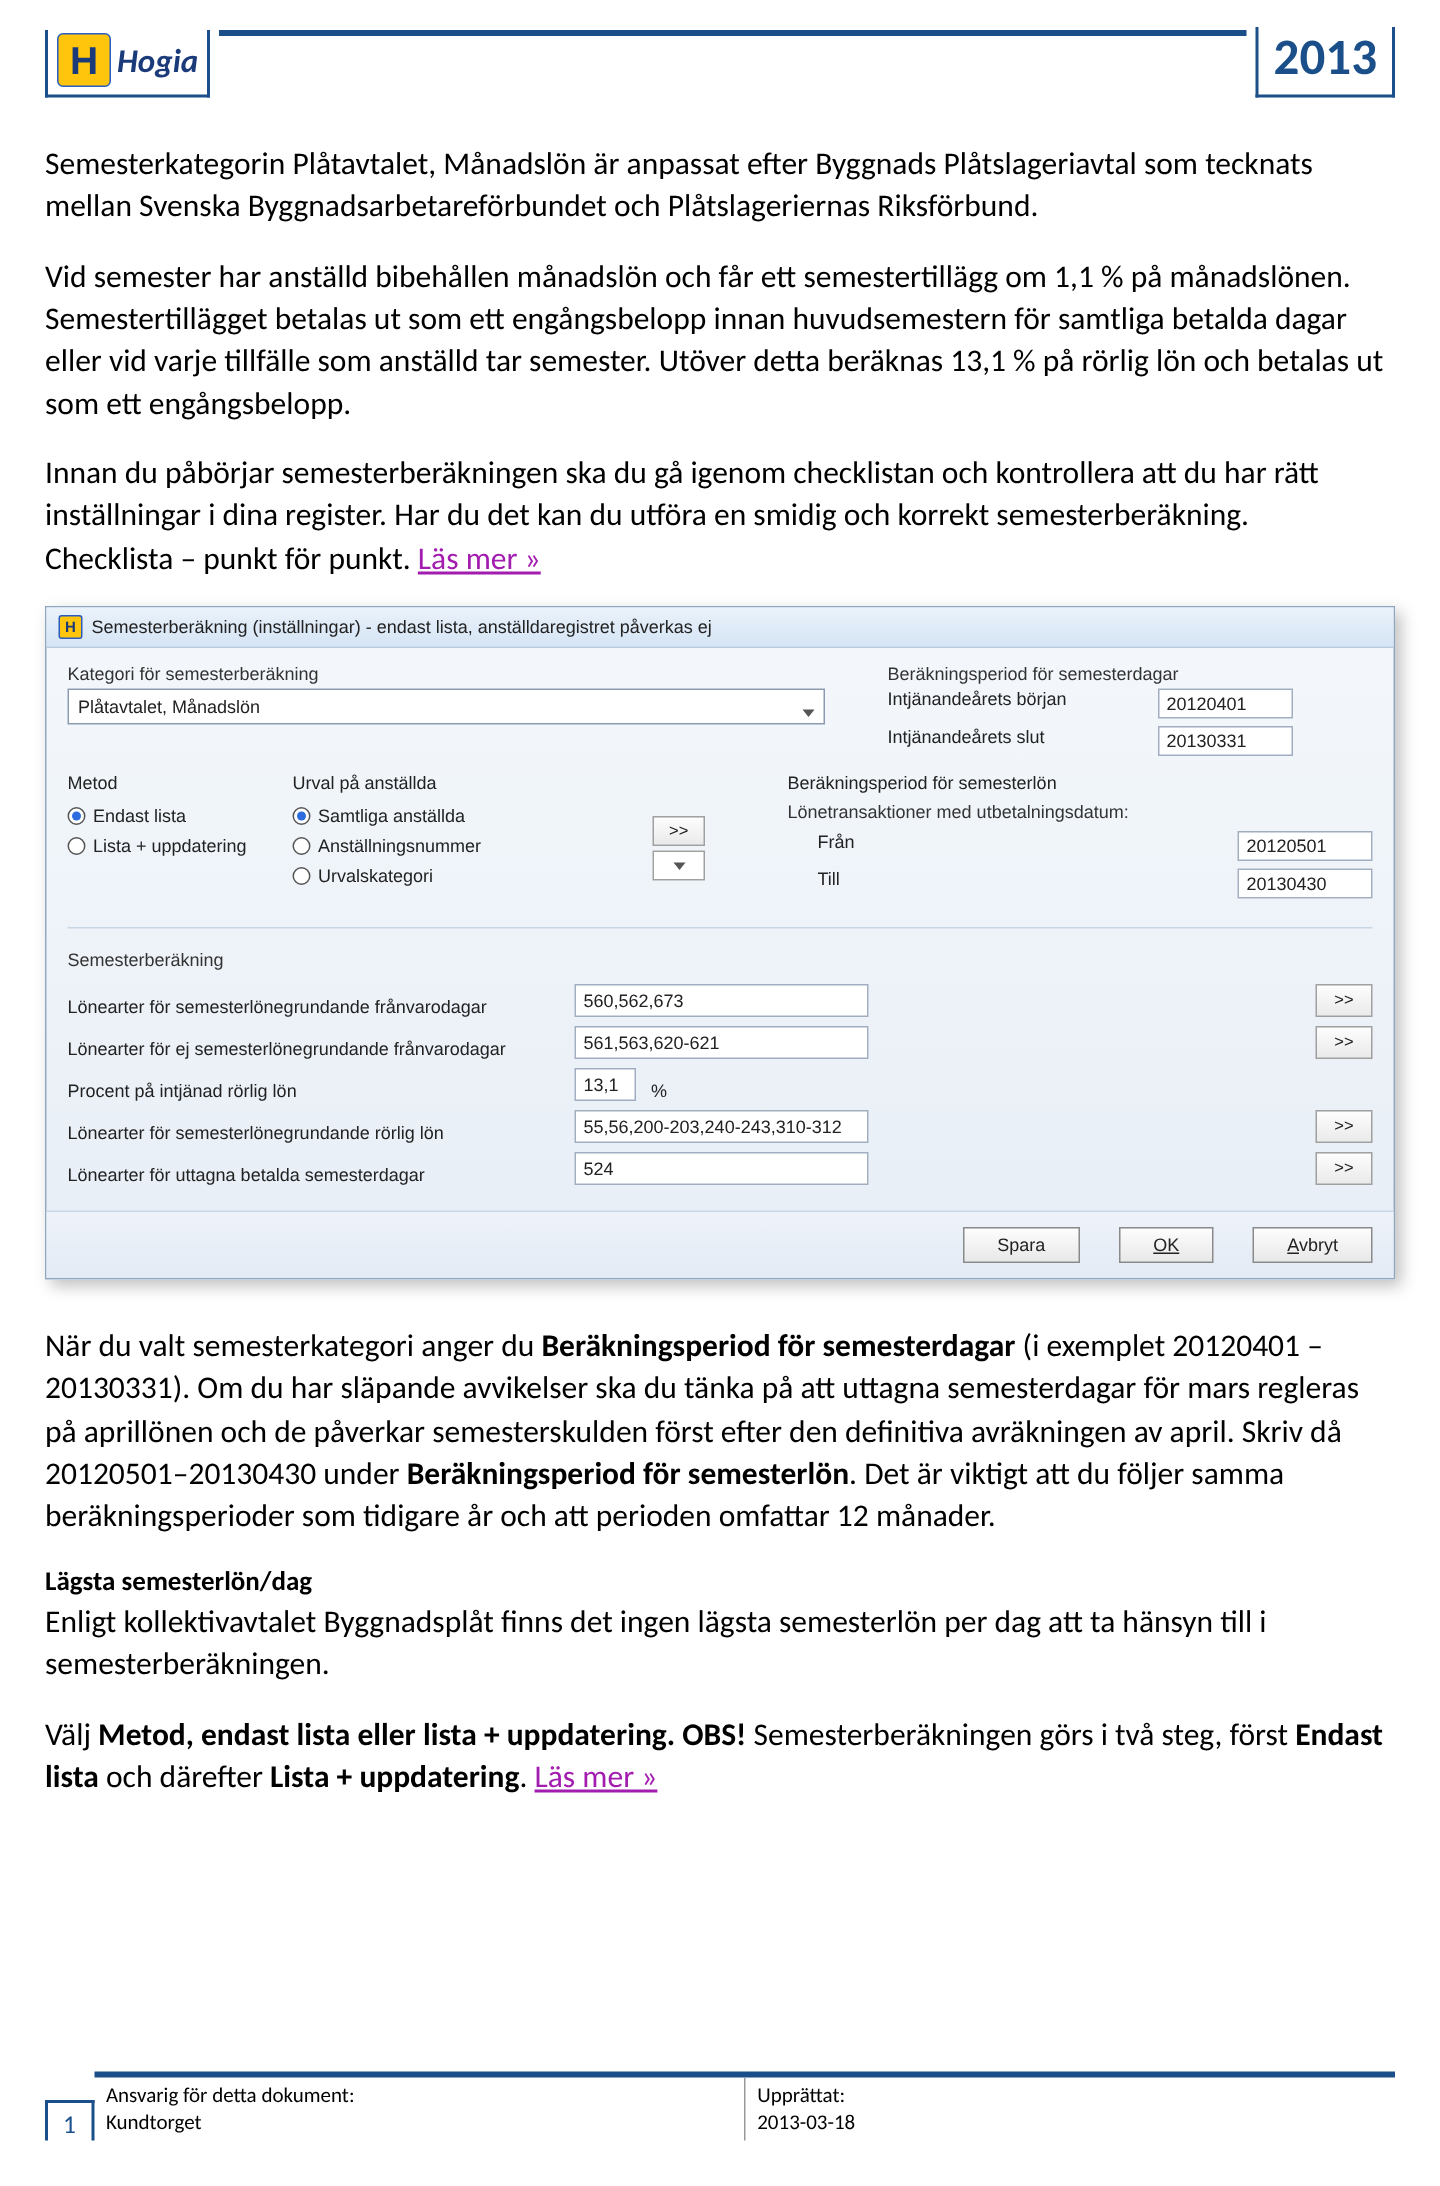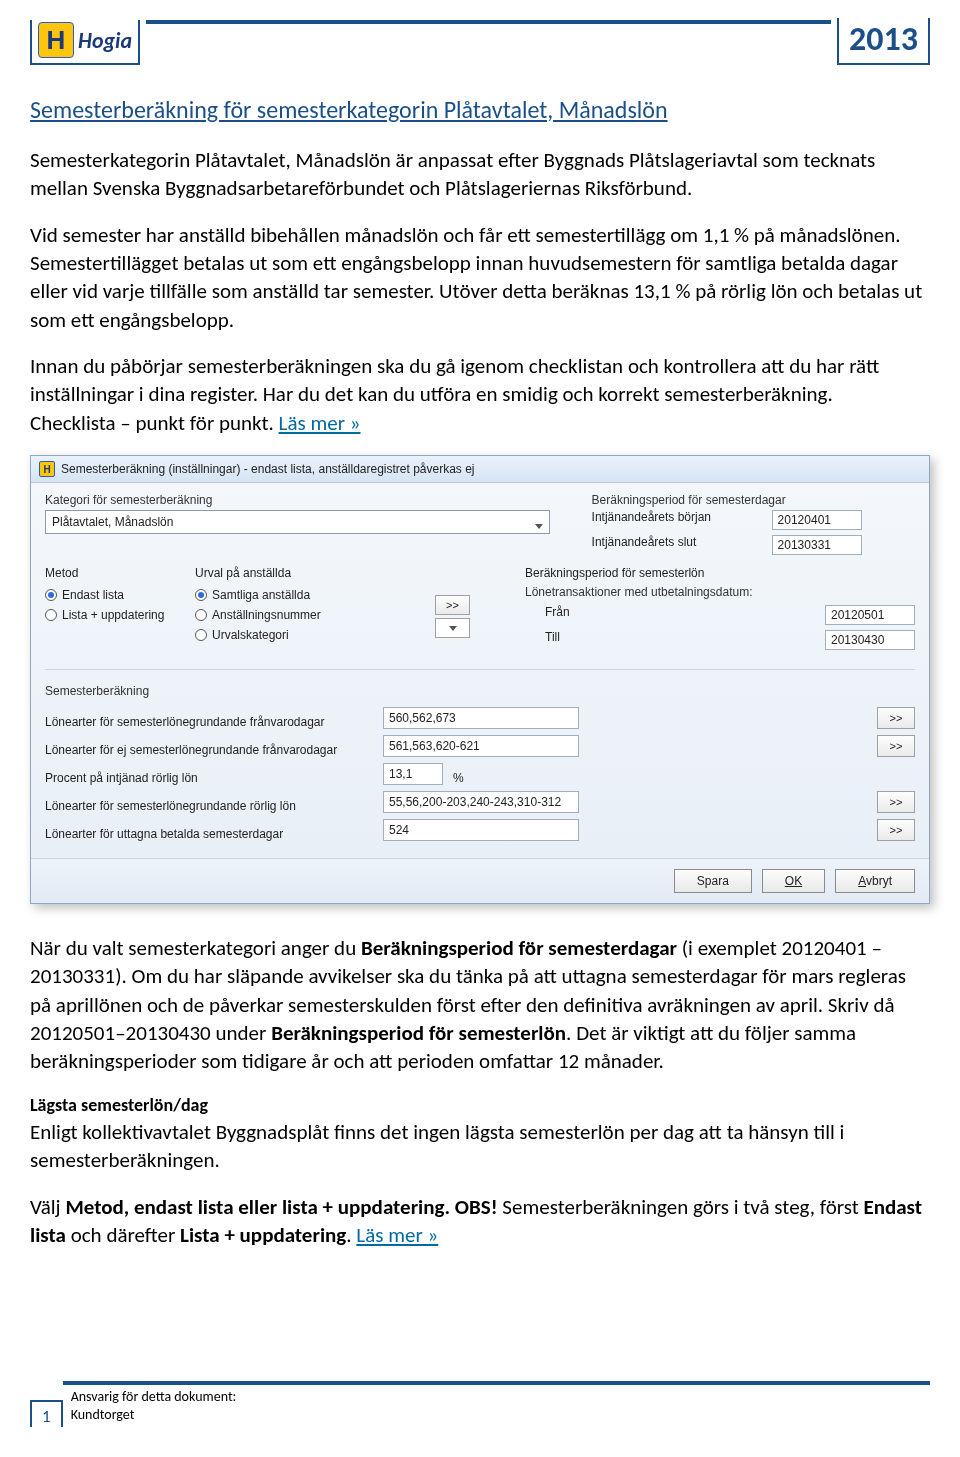--- a/index.html
+++ b/index.html
@@ -7,21 +7,21 @@
 .page{padding:20px 30px;position:relative;min-height:1457px}
 .header-row{display:flex;align-items:flex-start;gap:6px;margin-bottom:30px}
 .logo-box{border:2px solid #1a4f8a;border-top:none;padding:2px 6px 5px 6px;display:flex;align-items:center;gap:4px}
 .logo-h{width:36px;height:36px;background:#ffc40c;border:1px solid #2a5cbf;border-radius:4px;display:flex;align-items:center;justify-content:center;font-weight:900;color:#1a3a7a;font-size:26px;font-family:Arial}
 .logo-txt{font-size:22px;font-weight:700;font-style:italic;color:#1a3a7a}
 .header-line{flex:1;height:4px;background:#1a4f8a;margin-top:0}
 .year-box{border:2px solid #1a4f8a;border-top:none;padding:0 10px 4px 10px;color:#1a4f8a;font-size:34px;font-weight:600;margin-top:-2px}
 h1{color:#1a4f8a;font-size:24px;font-weight:500;text-decoration:underline;margin-bottom:22px}
 .body-text{font-size:21px;line-height:1.35;margin-bottom:18px}
 .body-text b{font-weight:700}
-a.link{color:#0369a1;}
+a.link{color:#a21caf;}
 .screenshot{margin:18px 0 30px 0;background:linear-gradient(#f4f8fc,#e8eef6);border:1px solid #8fa8c0;font-family:"Segoe UI",Tahoma,sans-serif;font-size:12px;color:#222;box-shadow:4px 4px 10px rgba(0,0,0,.25)}
 .titlebar{background:linear-gradient(#eaf2fb,#d5e4f4);border-bottom:1px solid #b7c9de;padding:5px 8px;display:flex;align-items:center;gap:6px}
 .titlebar .hicon{width:16px;height:16px;background:#ffc40c;border:1px solid #2a5cbf;border-radius:2px;display:inline-flex;align-items:center;justify-content:center;font-size:10px;font-weight:bold;color:#1a3a7a}
 .win-body{padding:10px 14px 14px 14px}
 .toprow{display:flex;gap:42px;}
 .topleft{flex:0 0 58%}
 .topright{flex:1}
 .section-lbl{font-size:12px;margin-bottom:3px;color:#333}
 .select{background:#fff;border:1px solid #8a9ab0;padding:4px 6px;display:flex;justify-content:space-between;align-items:flex-end;width:100%}
 .chev{display:inline-block;width:0;height:0;border-left:4px solid transparent;border-right:4px solid transparent;border-top:5px solid #555}
@@ -39,21 +39,21 @@
 .col-urval2{width:70px;display:flex;flex-direction:column;gap:3px;justify-content:center;padding-top:18px}
 .tinybtn{width:35px;height:20px;background:linear-gradient(#fdfdfd,#eaeaea);border:1px solid #a0a0a0;font-size:11px;text-align:center;line-height:18px}
 .tinysel{width:35px;height:20px;background:#fff;border:1px solid #a0a0a0;display:flex;align-items:center;justify-content:center}
 .col-ber{flex:1}
 .line{height:1px;background:#c9d6e6;margin:14px 0}
 .underlag .urow{display:flex;align-items:flex-end;gap:8px;padding:3px 0}
 .urow .ulbl{flex:0 0 330px}
 .urow .uval{background:#fff;border:1px solid #a0aec0;padding:3px 5px;width:196px}
 .urow .pct{margin-left:2px}
 .urow .ubtn{margin-left:auto;width:38px;height:22px;background:linear-gradient(#fdfdfd,#eaeaea);border:1px solid #a0a0a0;font-size:11px;text-align:center;line-height:20px}
-.btnrow{display:flex;justify-content:flex-end;gap:10px;padding:10px 14px;border-top:1px solid #c9d6e6;background:linear-gradient(#eef3fa,#e3eaf4)}
+.btnrow{display:flex;justify-content:flex-end;gap:26px;padding:10px 14px;border-top:1px solid #c9d6e6;background:linear-gradient(#eef3fa,#e3eaf4)}
 .winbtn{padding:4px 22px;background:linear-gradient(#fdfdfd,#e8e8e8);border:1px solid #8a8a8a;font-size:12px}
 h2{font-size:18px;font-weight:700;margin-top:6px;margin-bottom:2px}
 .footer{position:absolute;bottom:30px;left:30px;right:30px;display:flex;align-items:flex-end}
 .pagenum{border:2px solid #1a4f8a;border-bottom:none;color:#1a4f8a;padding:4px 10px 0 10px;font-size:17px}
 .foot-table{flex:1;border-top:4px solid #1a4f8a;display:flex}
 .fcell{flex:1;border-right:1px solid #999;padding:3px 8px;font-size:14px;line-height:1.3}
 .fcell:last-child{border-right:none}
 </style>
 </head>
 <body>
@@ -61,21 +61,20 @@
 <div class="page">
   <div class="header-row">
     <div class="logo-box">
       <span class="logo-h">H</span>
       <span class="logo-txt">Hogia</span>
     </div>
     <div class="header-line"></div>
     <div class="year-box">2013</div>
   </div>
 
-  <h1>Semesterberäkning för semesterkategorin Plåtavtalet, Månadslön</h1>
 
   <p class="body-text">Semesterkategorin Plåtavtalet, Månadslön är anpassat efter Byggnads Plåtslageriavtal som tecknats mellan Svenska Byggnadsarbetareförbundet och Plåtslageriernas Riksförbund.</p>
   <p class="body-text">Vid semester har anställd bibehållen månadslön och får ett semestertillägg om 1,1 % på månadslönen. Semestertillägget betalas ut som ett engångsbelopp innan huvudsemestern för samtliga betalda dagar eller vid varje tillfälle som anställd tar semester. Utöver detta beräknas 13,1 % på rörlig lön och betalas ut som ett engångsbelopp.</p>
   <p class="body-text">
     <span>Innan du påbörjar semesterberäkningen ska du gå igenom checklistan och kontrollera att du har rätt inställningar i dina register. Har du det kan du utföra en smidig och korrekt semesterberäkning.</span><br>
     <span>Checklista – punkt för punkt. </span>
     <a href="#" class="link">Läs mer »</a>
   </p>
 
   <div class="screenshot">
@@ -161,21 +160,21 @@
           <span class="uval">560,562,673</span>
           <span class="ubtn">&gt;&gt;</span>
         </div>
         <div class="urow">
           <span class="ulbl">Lönearter för ej semesterlönegrundande frånvarodagar</span>
           <span class="uval">561,563,620-621</span>
           <span class="ubtn">&gt;&gt;</span>
         </div>
         <div class="urow">
           <span class="ulbl">Procent på intjänad rörlig lön</span>
-          <span class="uval" style="width:60px">13,1</span>
+          <span class="uval" style="width:41px">13,1</span>
           <span class="pct">%</span>
         </div>
         <div class="urow">
           <span class="ulbl">Lönearter för semesterlönegrundande rörlig lön</span>
           <span class="uval">55,56,200-203,240-243,310-312</span>
           <span class="ubtn">&gt;&gt;</span>
         </div>
         <div class="urow">
           <span class="ulbl">Lönearter för uttagna betalda semesterdagar</span>
           <span class="uval">524</span>
@@ -202,15 +201,19 @@
     <a href="#" class="link">Läs mer »</a>
   </p>
 
   <div class="footer">
     <div class="pagenum">1</div>
     <div class="foot-table">
       <div class="fcell">
         <span>Ansvarig för detta dokument:</span><br>
         <span>Kundtorget</span>
       </div>
+      <div class="fcell">
+        <span>Upprättat:</span><br>
+        <span>2013-03-18</span>
+      </div>
     </div>
   </div>
 </div>
 
 </body></html>

